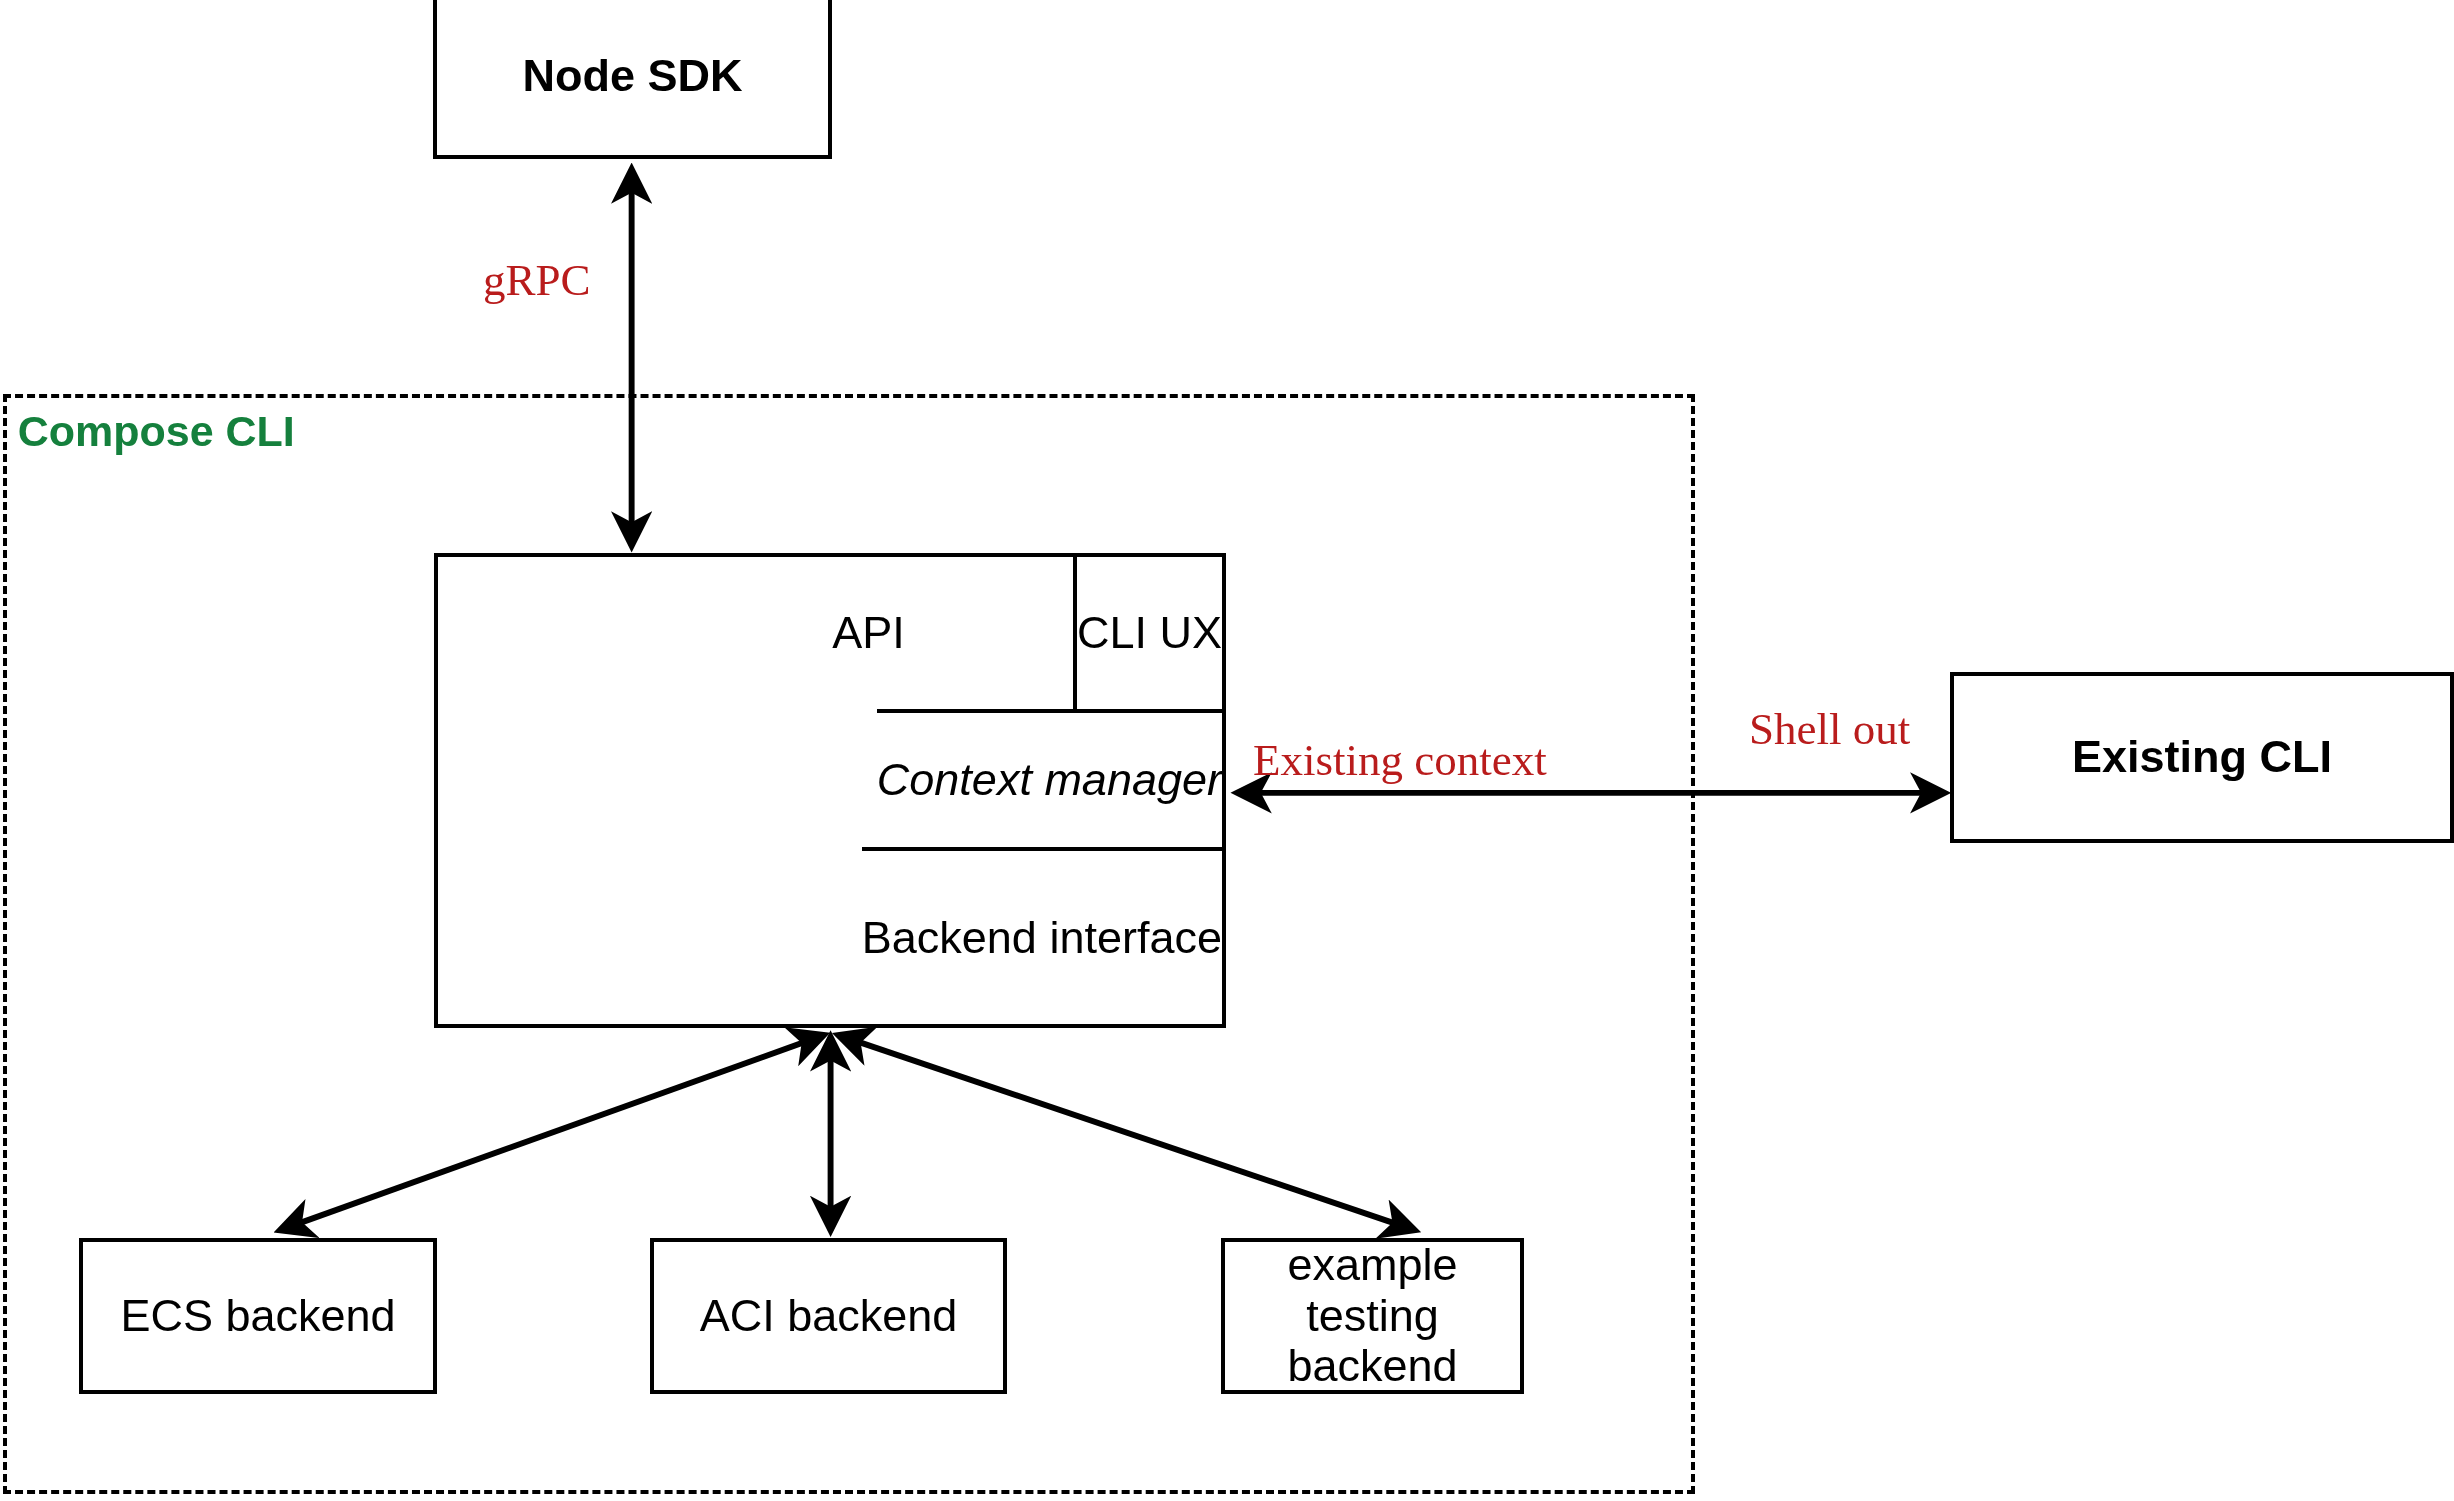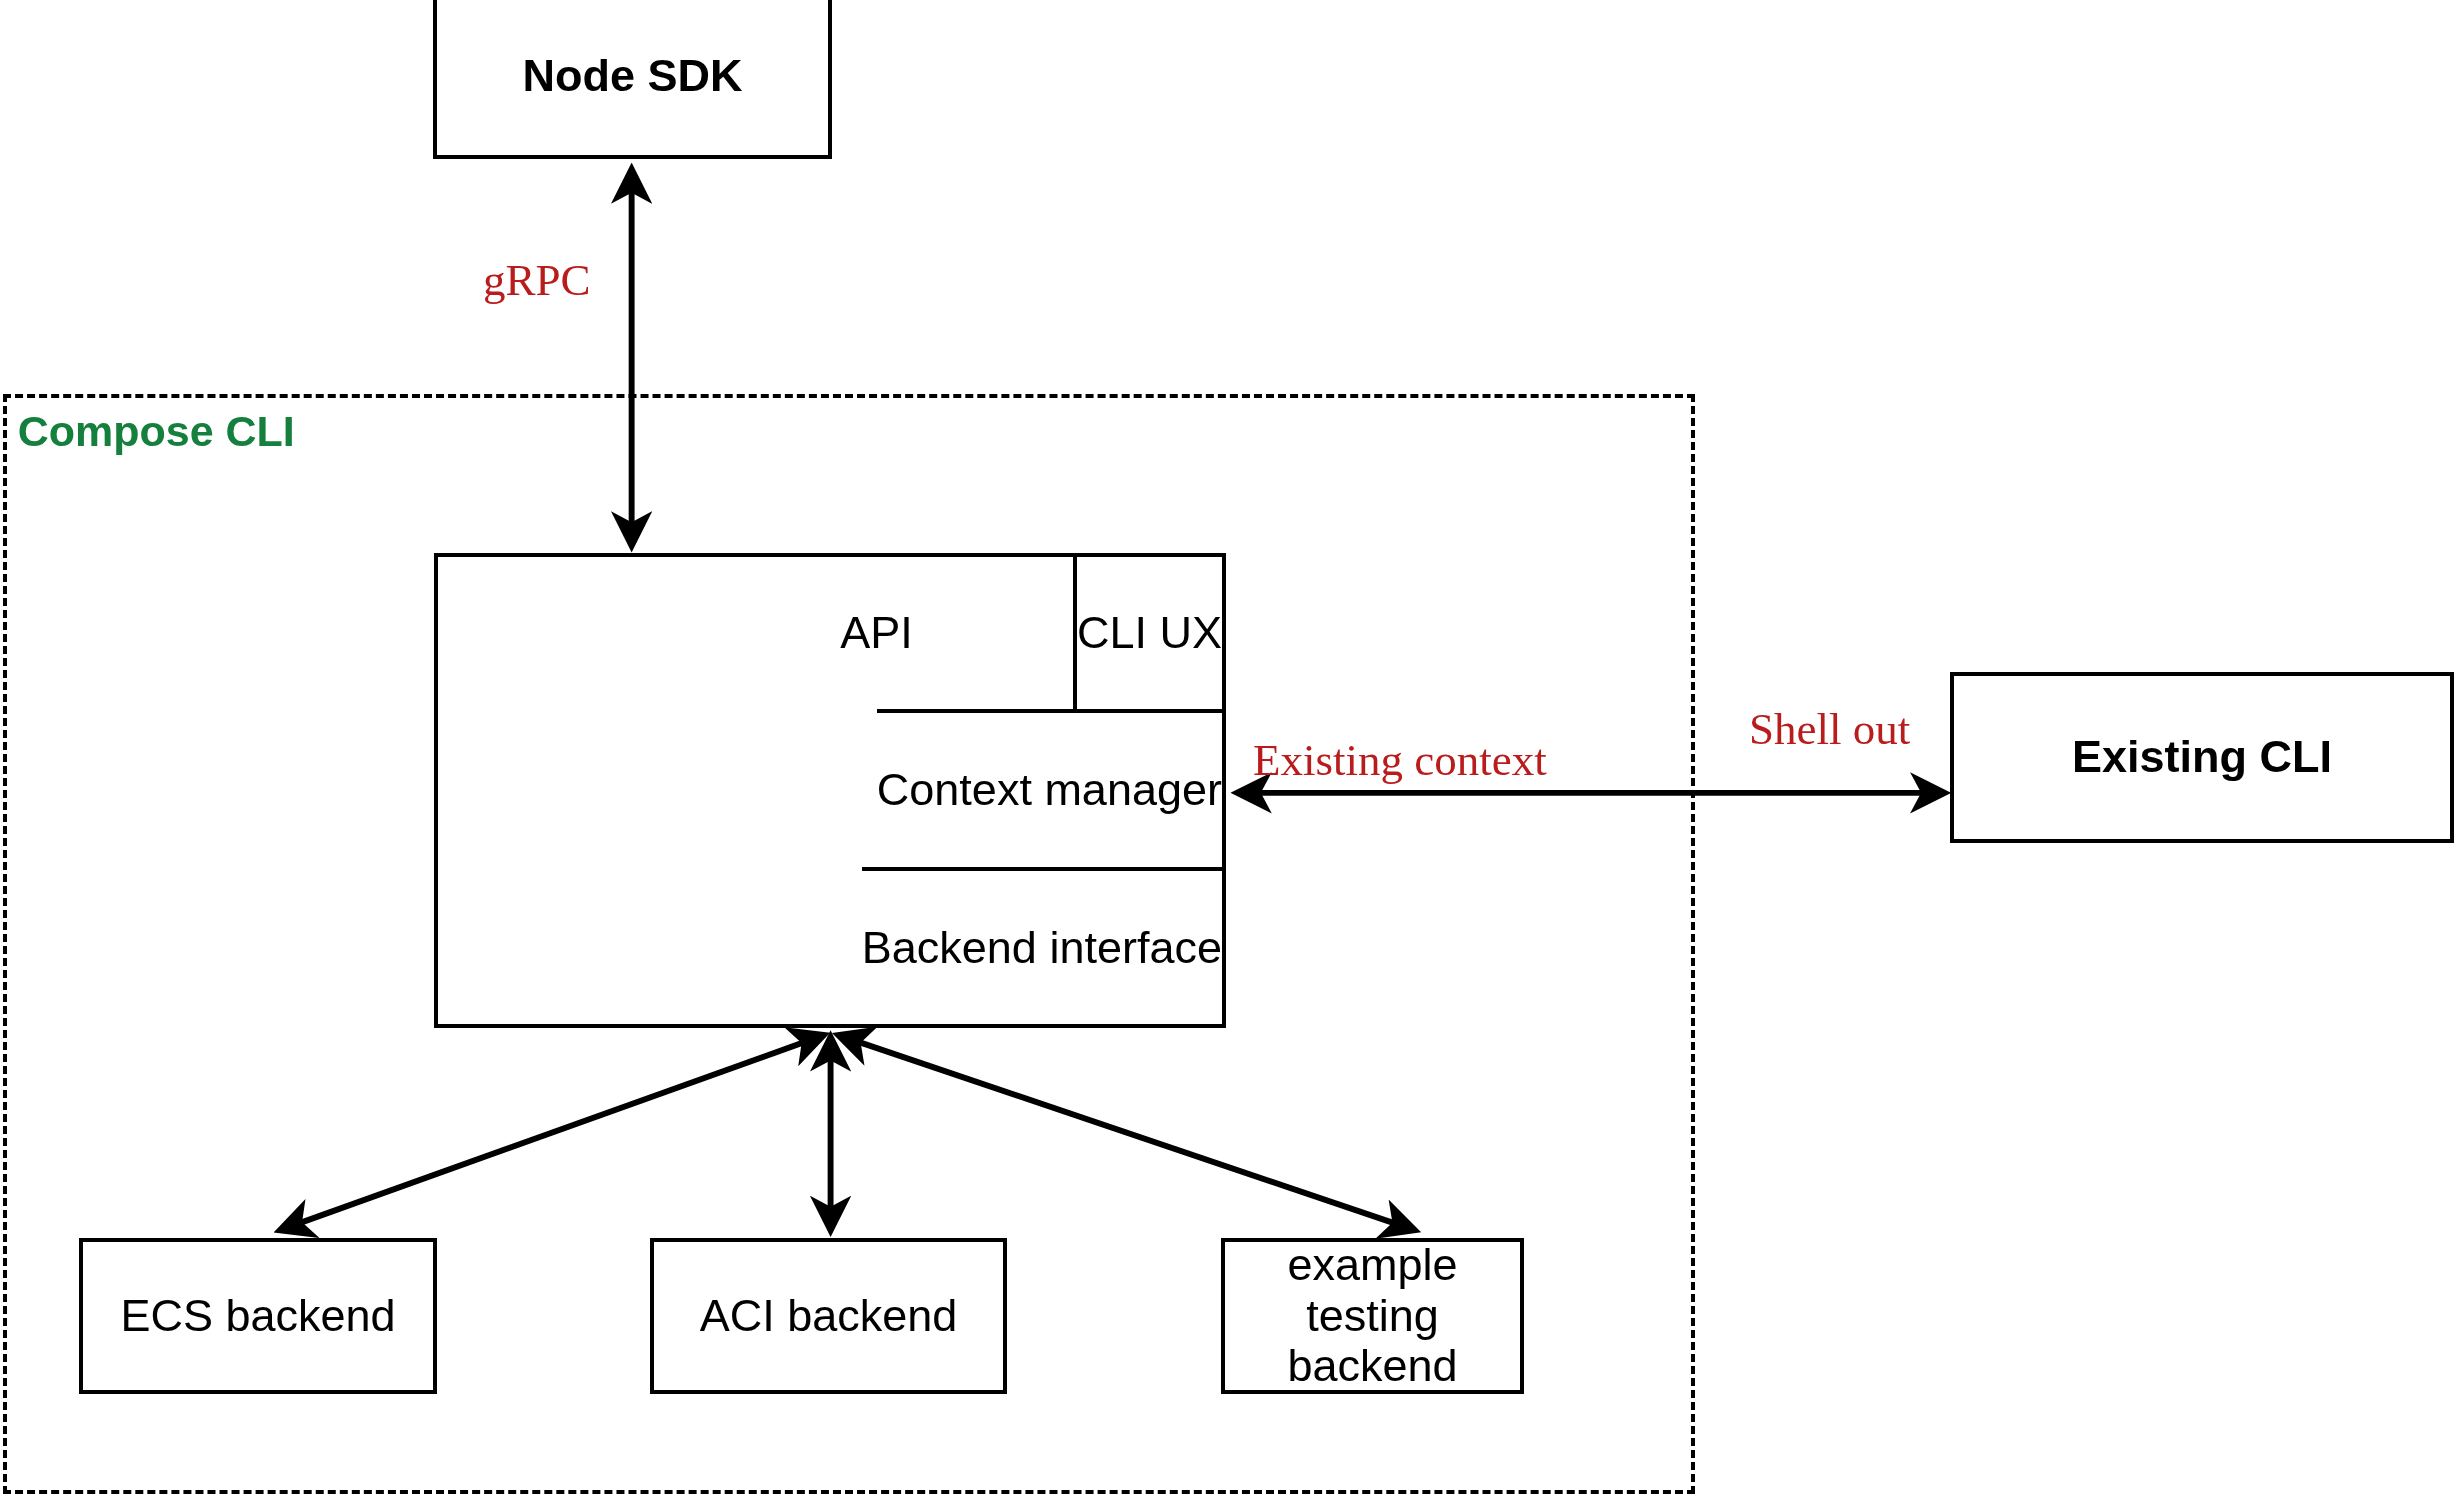--- a/index.html
+++ b/index.html
@@ -53,21 +53,21 @@
   }
   .stack-row.divided-top { border-top: 4.9px solid #000000; }
   .stack-cell {
     box-sizing: border-box;
     display: flex;
     align-items: center;
     justify-content: center;
     text-align: center;
     flex: 1 1 auto;
   }
-  .stack-cell.with-sep { border-left: 4.9px solid #000000; }
+  .stack-cell.with-sep { border-left: 4.9px solid #000000; margin-left: 8px; }
   .group-box {
     position: absolute;
     box-sizing: border-box;
     border: 4.9px dashed #000000;
     background: transparent;
   }
   .group-label {
     position: absolute;
     color: #15803d;
     font-size: 43px;
@@ -100,21 +100,21 @@
 
   <div class="stack" style="left:434px; top:553px; width:792px; height:475px;align-items:flex-end;">
     <div class="stack-row" style="height:152px;">
       <div class="stack-cell" style="width:393px; flex:0 0 393px;">
         <span>API</span>
       </div>
       <div class="stack-cell with-sep">
         <span>CLI UX</span>
       </div>
     </div>
-    <div class="stack-row divided-top" style="height:158px;">
+    <div class="stack-row divided-top" style="height:138px;font-style:italic;">
       <div class="stack-cell">
         <span>Context manager</span>
       </div>
     </div>
     <div class="stack-row divided-top" style="flex:1 1 auto;">
       <div class="stack-cell">
         <span>Backend interface</span>
       </div>
     </div>
   </div>

